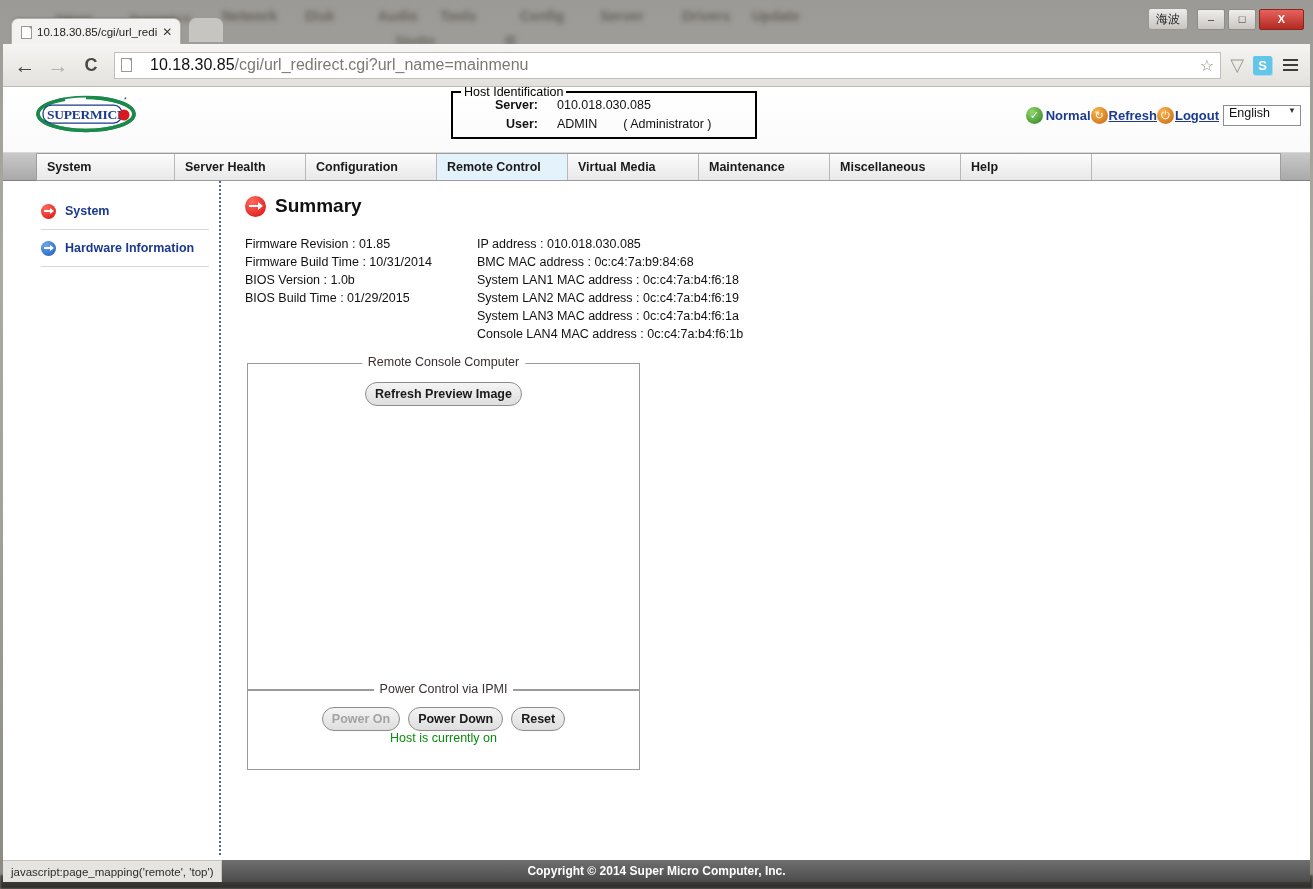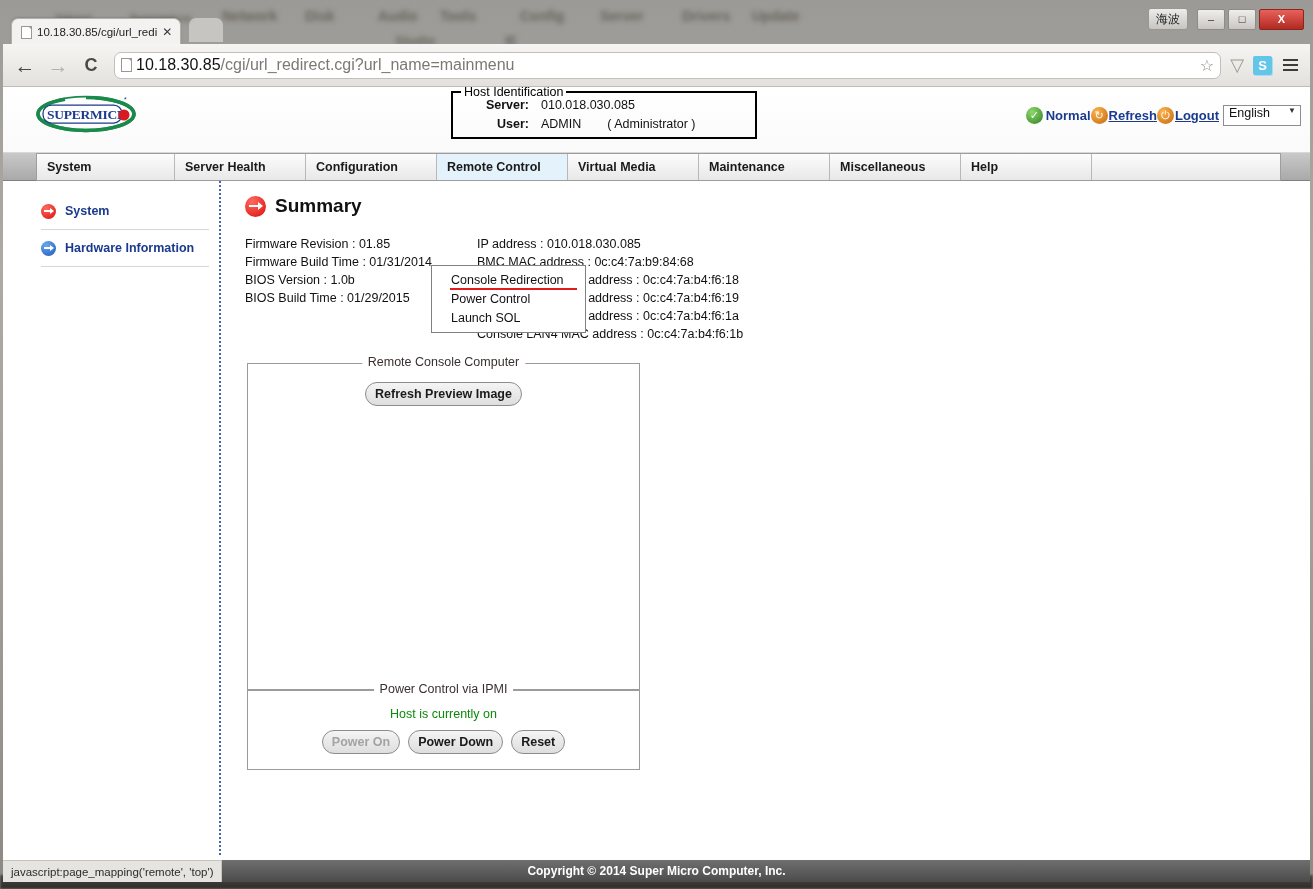--- a/index.html
+++ b/index.html
@@ -118,22 +118,22 @@
     gap: 9px;
   }
   .nav-icon-btn {
     font-size: 21px; color: #4b4845; cursor: pointer;
     width: 24px; text-align: center; line-height: 1;
   }
   .nav-icon-btn.disabled { color: #b5b2ae; cursor: default; }
   #reload-button { font-size: 18px; font-weight: bold; }
   #address-bar {
     flex: 1; height: 27px;
-    background: #fff; border: 1px solid #c2bfbb; border-radius: 7px;
-    display: flex; align-items: center; padding: 0 6px; gap: 4px;
+    background: #fff; border: 1px solid #c2bfbb; border-radius: 0;
+    display: flex; align-items: center; padding: 0 6px; gap: 18px;
     margin-left: 2px;
   }
   #page-icon {
     width: 11px; height: 14px; background: #fff;
     border: 1px solid #9b9894; position: relative; flex: none;
   }
   #page-icon:after {
     content: ""; position: absolute; right: -1px; top: -1px;
     border-width: 0 4px 4px 0; border-style: solid;
     border-color: transparent #9b9894 transparent transparent;
@@ -177,21 +177,21 @@
     width: 306px; height: 48px;
     border: 2px solid #000;
     padding-top: 3px;
   }
   #host-id-legend {
     position: absolute; left: 8px; top: -8px;
     background: #fff; padding: 0 3px;
     font-size: 12.5px; color: #000;
   }
   .host-row { display: flex; font-size: 12.5px; color: #111; line-height: 19px; }
-  .host-row .lbl { width: 88px; text-align: right; font-weight: bold; padding-right: 12px; }
+  .host-row .lbl { width: 104px; text-align: right; font-weight: bold; padding-right: 19px; }
   .host-row .val { }
   .host-row .role { margin-left: 26px; }
 
   #header-right {
     position: absolute; right: 9px; top: 18px;
     display: flex; align-items: center;
   }
   .status-badge-icon {
     width: 17px; height: 17px; border-radius: 50%;
     display: inline-flex; align-items: center; justify-content: center;
@@ -497,60 +497,55 @@
       <div id="main-panel">
 
         <div id="summary-heading">
           <span id="summary-arrow"></span>
           <span id="summary-title">Summary</span>
         </div>
 
         <div id="info-grid">
           <div id="info-col-left">
             <div class="info-line">Firmware Revision : 01.85</div>
-            <div class="info-line">Firmware Build Time : 01/31/2014</div>
+            <div class="info-line">Firmware Build Time : 10/31/2014</div>
             <div class="info-line">BIOS Version : 1.0b</div>
             <div class="info-line">BIOS Build Time : 01/29/2015</div>
           </div>
           <div id="info-col-right">
             <div class="info-line">IP address : 010.018.030.085</div>
             <div class="info-line">BMC MAC address : 0c:c4:7a:b9:84:68</div>
             <div class="info-line">System LAN1 MAC address : 0c:c4:7a:b4:f6:18</div>
             <div class="info-line">System LAN2 MAC address : 0c:c4:7a:b4:f6:19</div>
             <div class="info-line">System LAN3 MAC address : 0c:c4:7a:b4:f6:1a</div>
             <div class="info-line">Console LAN4 MAC address : 0c:c4:7a:b4:f6:1b</div>
           </div>
         </div>
 
         <div class="panel-fieldset" id="remote-console-preview">
           <span class="panel-legend">Remote Console Computer</span>
           <button class="ui-button">Refresh Preview Image</button>
         </div>
 
         <div class="panel-fieldset" id="power-control-panel">
           <span class="panel-legend">Power Control via IPMI</span>
-          <div id="power-status-text">Host is currently on</div>
           <div id="power-buttons">
             <button class="ui-button disabled">Power On</button>
             <button class="ui-button">Power Down</button>
             <button class="ui-button">Reset</button>
           </div>
+          <div id="power-status-text">Host is currently on</div>
         </div>
 
       </div>
 
       <div id="page-footer">
         <span id="copyright-text">Copyright © 2014 Super Micro Computer, Inc.</span>
       </div>
     </div>
 
-    <div id="remote-control-dropdown">
-      <div class="dropdown-item highlighted">Console Redirection</div>
-      <div class="dropdown-item">Power Control</div>
-      <div class="dropdown-item">Launch SOL</div>
-    </div>
 
     <div id="status-bar">
       <span id="status-bar-text">javascript:page_mapping('remote', 'top')</span>
     </div>
 
   </div>
 </div>
 
 </body></html>

